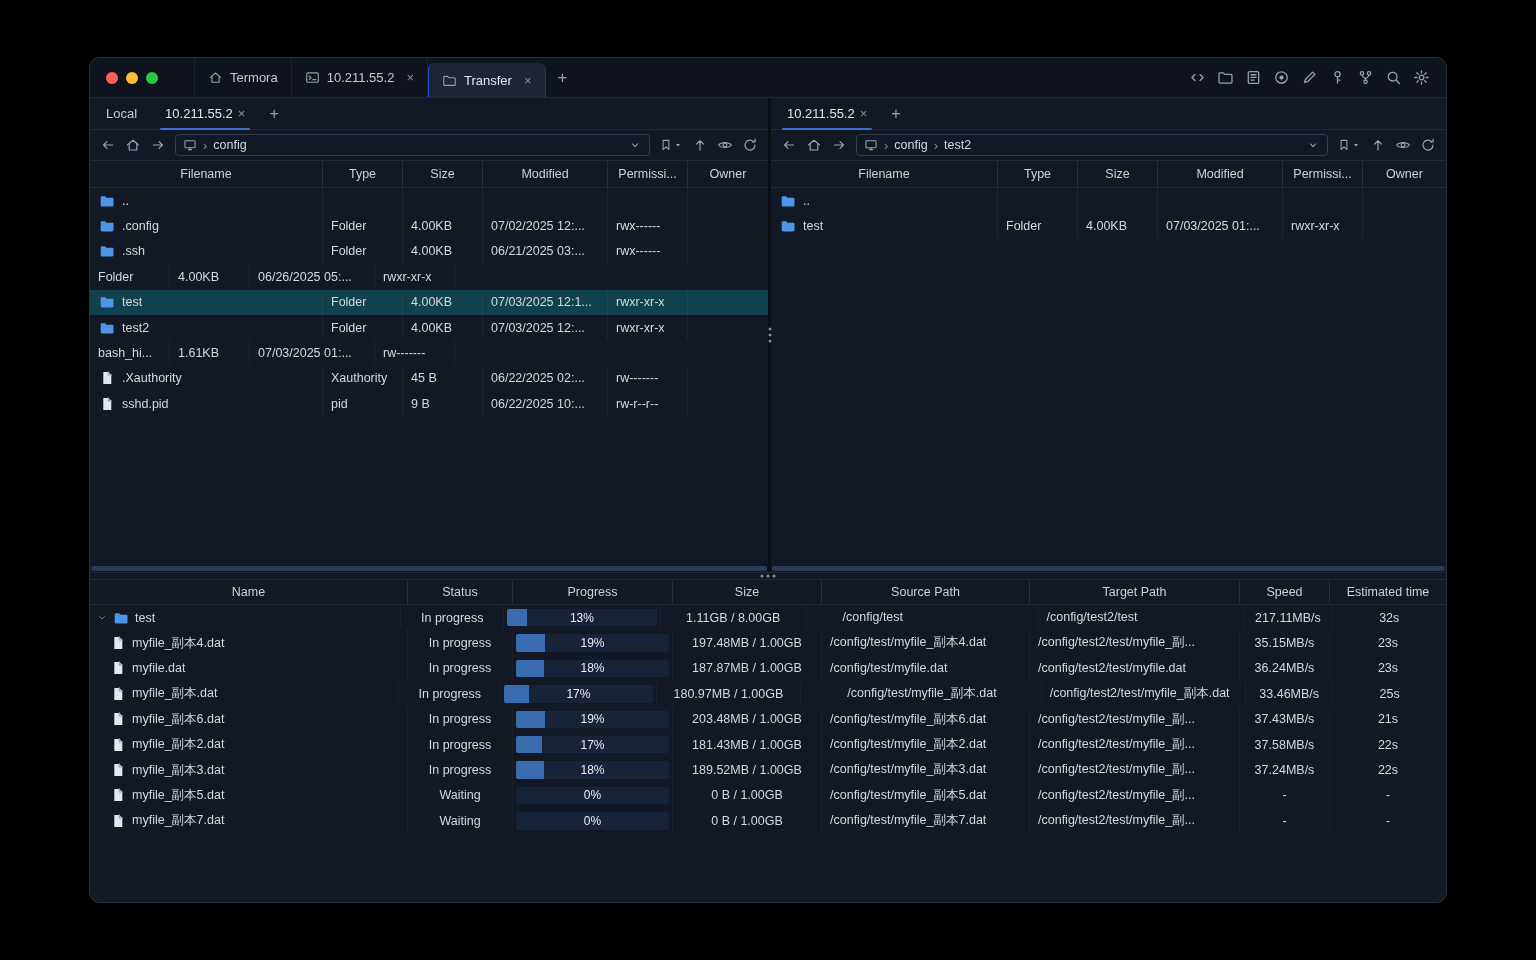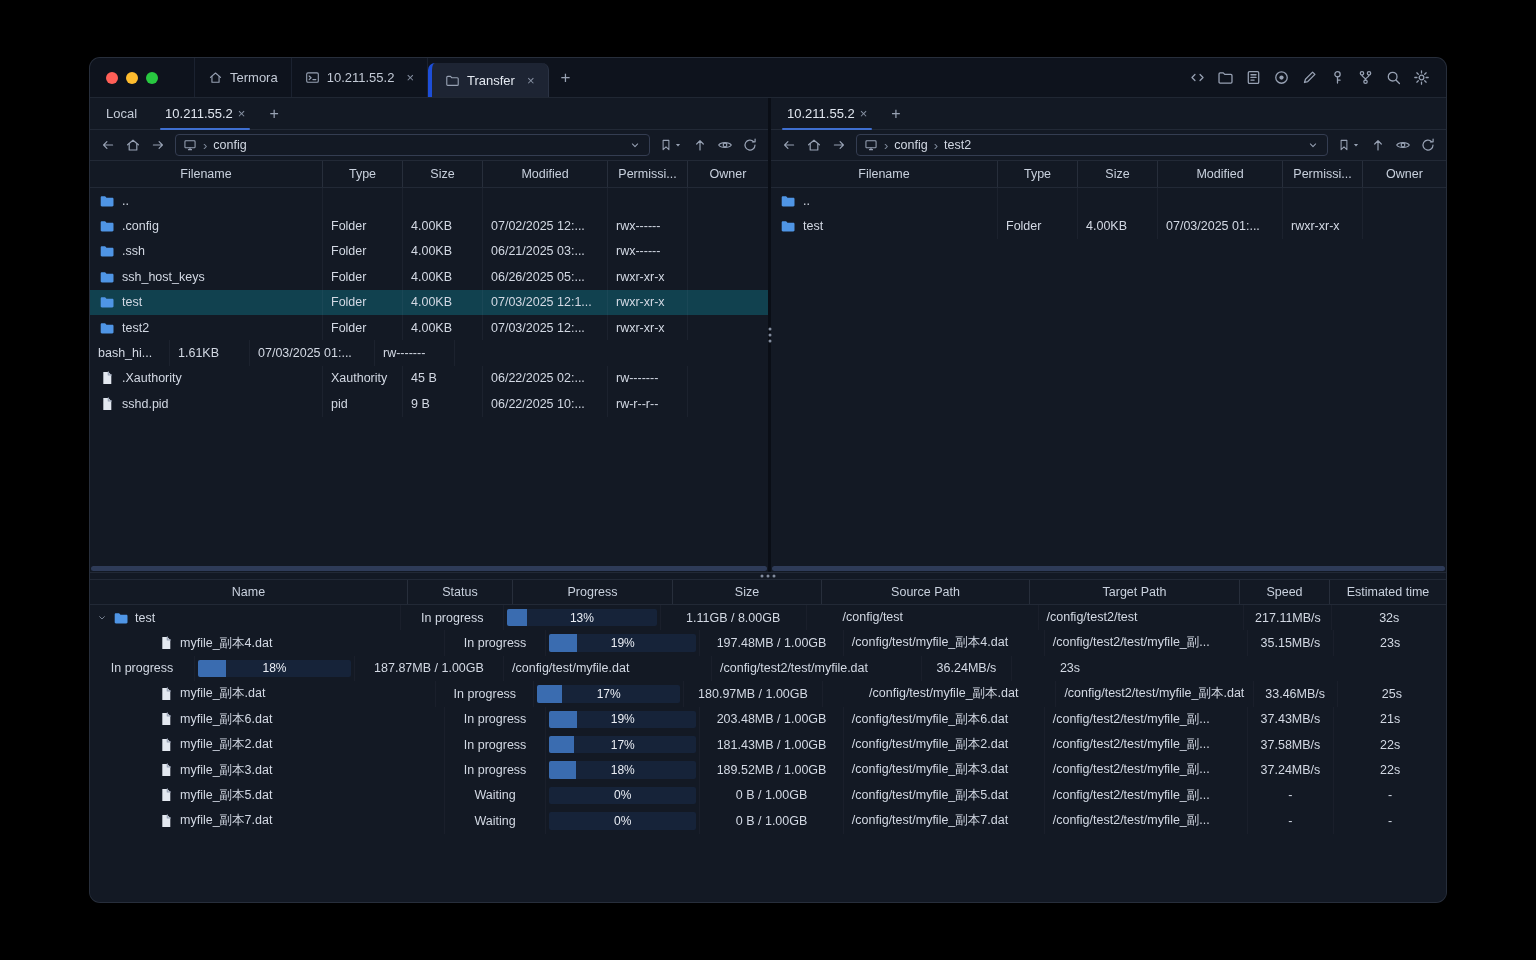--- a/index.html
+++ b/index.html
@@ -9,21 +9,21 @@
             border-radius:10px; overflow:hidden; box-shadow:0 0 0 1px #272e3b, 0 24px 70px rgba(0,0,0,.7);
             display:flex; flex-direction:column; color:#d3d9e4; }
   
   .titlebar { flex:0 0 40px; height:40px; background:#0e131d; border-bottom:1px solid #202733; display:flex; align-items:stretch; }
   .traffic { display:flex; align-items:center; gap:8px; padding:0 14px 0 16px; }
   .tl { width:12px; height:12px; border-radius:50%; }
   .tl.red{background:var(--traffic-red);} .tl.yellow{background:var(--traffic-yellow);} .tl.green{background:var(--traffic-green);}
   .wtabs { display:flex; align-items:stretch; margin-left:22px; }
   .wtab { display:flex; align-items:center; gap:7px; padding:0 13px; font-size:13px; color:#c3cad6; border-right:1px solid #1b2230; }
   .wtab:first-child { border-left:1px solid #1b2230; }
-  .wtab.active { background:#1d2433; border-left:4px solid #1d4ed8; border-right:1px solid #2b3344;
+  .wtab.active { background:#1d2433; border-left:1px solid #1d4ed8; border-right:1px solid #2b3344;
                  border-radius:7px 7px 0 0; margin-top:5px; color:#e4e9f1; }
   .xbtn { color:#8791a3; font-size:13px; margin-left:5px; line-height:1; }
   .newtab { background:none; border:none; color:#98a2b3; font-size:17px; padding:0 12px; align-self:center; font-family:inherit; }
   .tbspacer { flex:1; }
   .tbicons { display:flex; align-items:center; gap:11px; padding-right:16px; color:#97a1b3; }
   
   .icon { display:inline-flex; align-items:center; justify-content:center; color:#97a1b3; flex:0 0 auto; }
   .icon svg { width:16px; height:16px; display:block; }
   .icon.lg svg { width:17px; height:17px; }
   .icon.sm svg { width:14px; height:14px; }
@@ -72,21 +72,21 @@
             border-right:1px solid rgba(151,161,179,0.16); overflow:hidden; white-space:nowrap; }
   .thcell:last-child { border-right:none; }
   .tbody { flex:1; min-height:0; overflow:hidden; }
   .trow { display:flex; height:25.4px; align-items:stretch; }
   .tcell { display:flex; align-items:center; font-size:12.5px; color:#d3d9e4;
            border-right:1px solid rgba(151,161,179,0.05); overflow:hidden; white-space:nowrap; }
   .tcell:last-child { border-right:none; }
   .tcell.center { justify-content:center; }
   .tcell.left { padding:0 8px; text-overflow:ellipsis; display:block; line-height:25.4px; }
   .tcell.tname { gap:6px; padding-left:7px; }
-  .tcell.tname.lvl1 { padding-left:20px;margin-left:48px; }
+  .tcell.tname.lvl1 { padding-left:20px; }
   .pwrap { position:relative; flex:1; height:100%; padding:4px 3px; }
   .ptrack { position:relative; height:100%; background:var(--progress-track); border-radius:2px; overflow:hidden; }
   .pfill { position:absolute; left:0; top:0; bottom:0; background:var(--progress-fill); }
   .plabel { position:absolute; inset:0; display:flex; align-items:center; justify-content:center; font-size:12px; color:#eaeef5; }
   .progress-cell { display:flex; align-items:stretch; }
 </style>
 </head>
 <body>
 
 <div class="stage">
@@ -310,28 +310,20 @@
                   </span>
                   <span>.ssh</span>
                 </div>
                 <div class="fcell" style="width: 80px;">Folder</div>
                 <div class="fcell" style="width: 80px;">4.00KB</div>
                 <div class="fcell" style="width: 125px;">06/21/2025 03:...</div>
                 <div class="fcell" style="width: 80px;">rwx------</div>
                 <div class="fcell" style="width: 80px;"></div>
               </div>
               <div class="frow">
-                <div class="fcell fname" style="width: 233px;">
-                  <span class="icon">
-                    <svg viewBox="0 0 16 16" fill="none" stroke="currentColor" stroke-width="1.2" stroke-linecap="round" stroke-linejoin="round">
-                      <path d="M1.7 4.4c0-.7.5-1.2 1.2-1.2h3.2l1.4 1.5h5.8c.7 0 1.2.5 1.2 1.2v6.4c0 .7-.5 1.2-1.2 1.2H2.9c-.7 0-1.2-.5-1.2-1.2z" fill="var(--folder)" stroke="none"></path>
-                    </svg>
-                  </span>
-                  <span>ssh_host_keys</span>
-                </div>
                 <div class="fcell" style="width: 80px;">Folder</div>
                 <div class="fcell" style="width: 80px;">4.00KB</div>
                 <div class="fcell" style="width: 125px;">06/26/2025 05:...</div>
                 <div class="fcell" style="width: 80px;">rwxr-xr-x</div>
                 <div class="fcell" style="width: 80px;"></div>
               </div>
               <div class="frow selected">
                 <div class="fcell fname" style="width: 233px;">
                   <span class="icon">
                     <svg viewBox="0 0 16 16" fill="none" stroke="currentColor" stroke-width="1.2" stroke-linecap="round" stroke-linejoin="round">
@@ -596,20 +588,29 @@
                   <span class="plabel">19%</span>
                 </div>
               </div>
               <div class="tcell center" style="width: 149px;">197.48MB / 1.00GB</div>
               <div class="tcell left" style="width: 208px;">/config/test/myfile_副本4.dat</div>
               <div class="tcell left" style="width: 210px;">/config/test2/test/myfile_副...</div>
               <div class="tcell center" style="width: 90px;">35.15MB/s</div>
               <div class="tcell center" style="width: 116px;">23s</div>
             </div>
             <div class="trow">
+              <div class="tcell tname lvl1" style="width: 318px;">
+                <span class="icon">
+                  <svg viewBox="0 0 16 16" fill="none" stroke="currentColor" stroke-width="1.2" stroke-linecap="round" stroke-linejoin="round">
+                    <path d="M4.3 1.9h5l3 3v9.2h-8z" fill="#e3e8f0" stroke="none"></path>
+                    <path d="M9.3 1.9v3h3" stroke="#9aa4b6" fill="none"></path>
+                  </svg>
+                </span>
+                <span>myfile.dat</span>
+              </div>
               <div class="tcell center" style="width: 105px;">In progress</div>
               <div class="tcell progress-cell" style="width: 160px;">
                 <div class="pwrap">
                   <div class="ptrack">
                     <div class="pfill" style="width: 18%;"></div>
                   </div>
                   <span class="plabel">18%</span>
                 </div>
               </div>
               <div class="tcell center" style="width: 149px;">187.87MB / 1.00GB</div>

